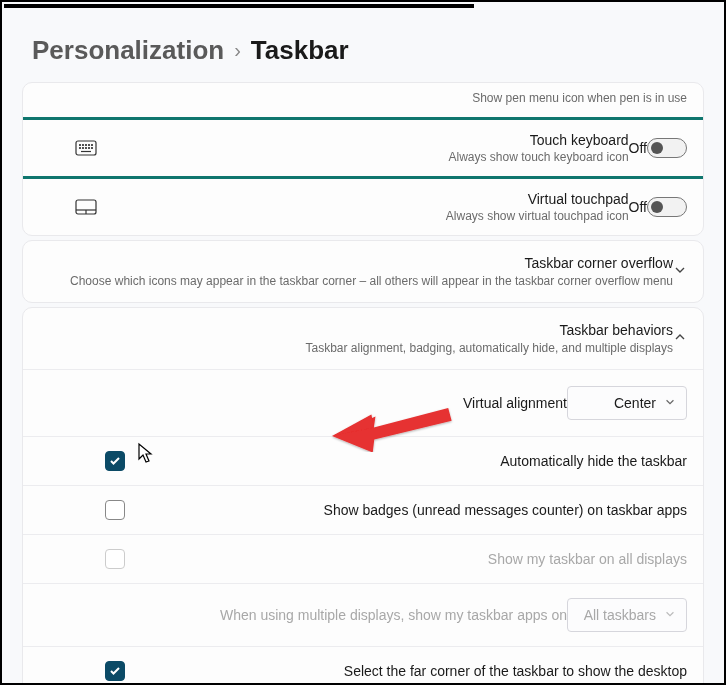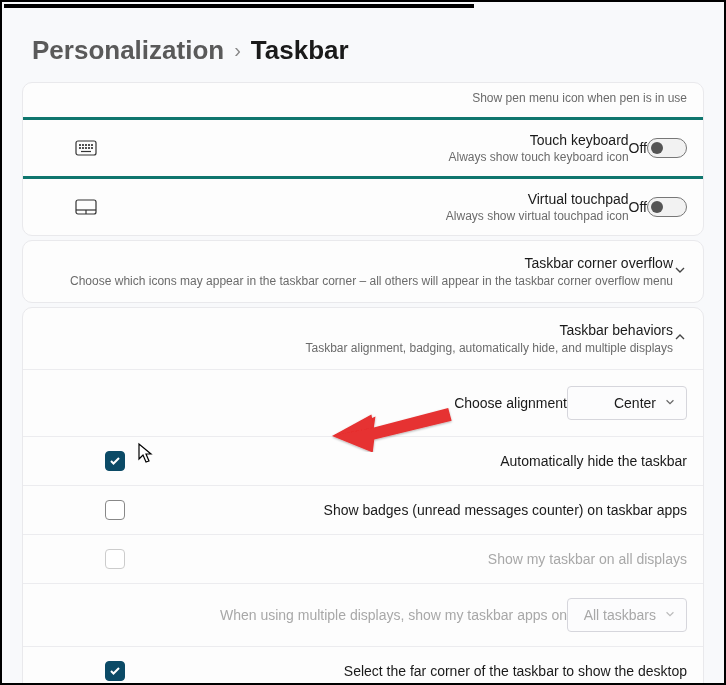--- a/index.html
+++ b/index.html
@@ -231,21 +231,21 @@
       <div class="chevron">
         <svg width="14" height="14" viewBox="0 0 14 14" fill="none" stroke="#444" stroke-width="1.4">
             <path d="M3 9l4-4 4 4"></path>
           </svg>
       </div>
     </div>
 
     <div class="sub-list">
       <div class="sub-item align-item">
         <div class="indent"></div>
-        <div class="label">Choose alignment</div>
+        <div class="label">Virtual alignment</div>
         <div class="dropdown">
           <span>Center</span>
           <span class="dd-chev">
             <svg width="12" height="12" viewBox="0 0 14 14" fill="none" stroke="#666" stroke-width="1.4">
                 <path d="M3 5l4 4 4-4"></path>
               </svg>
           </span>
         </div>
       </div>
 

